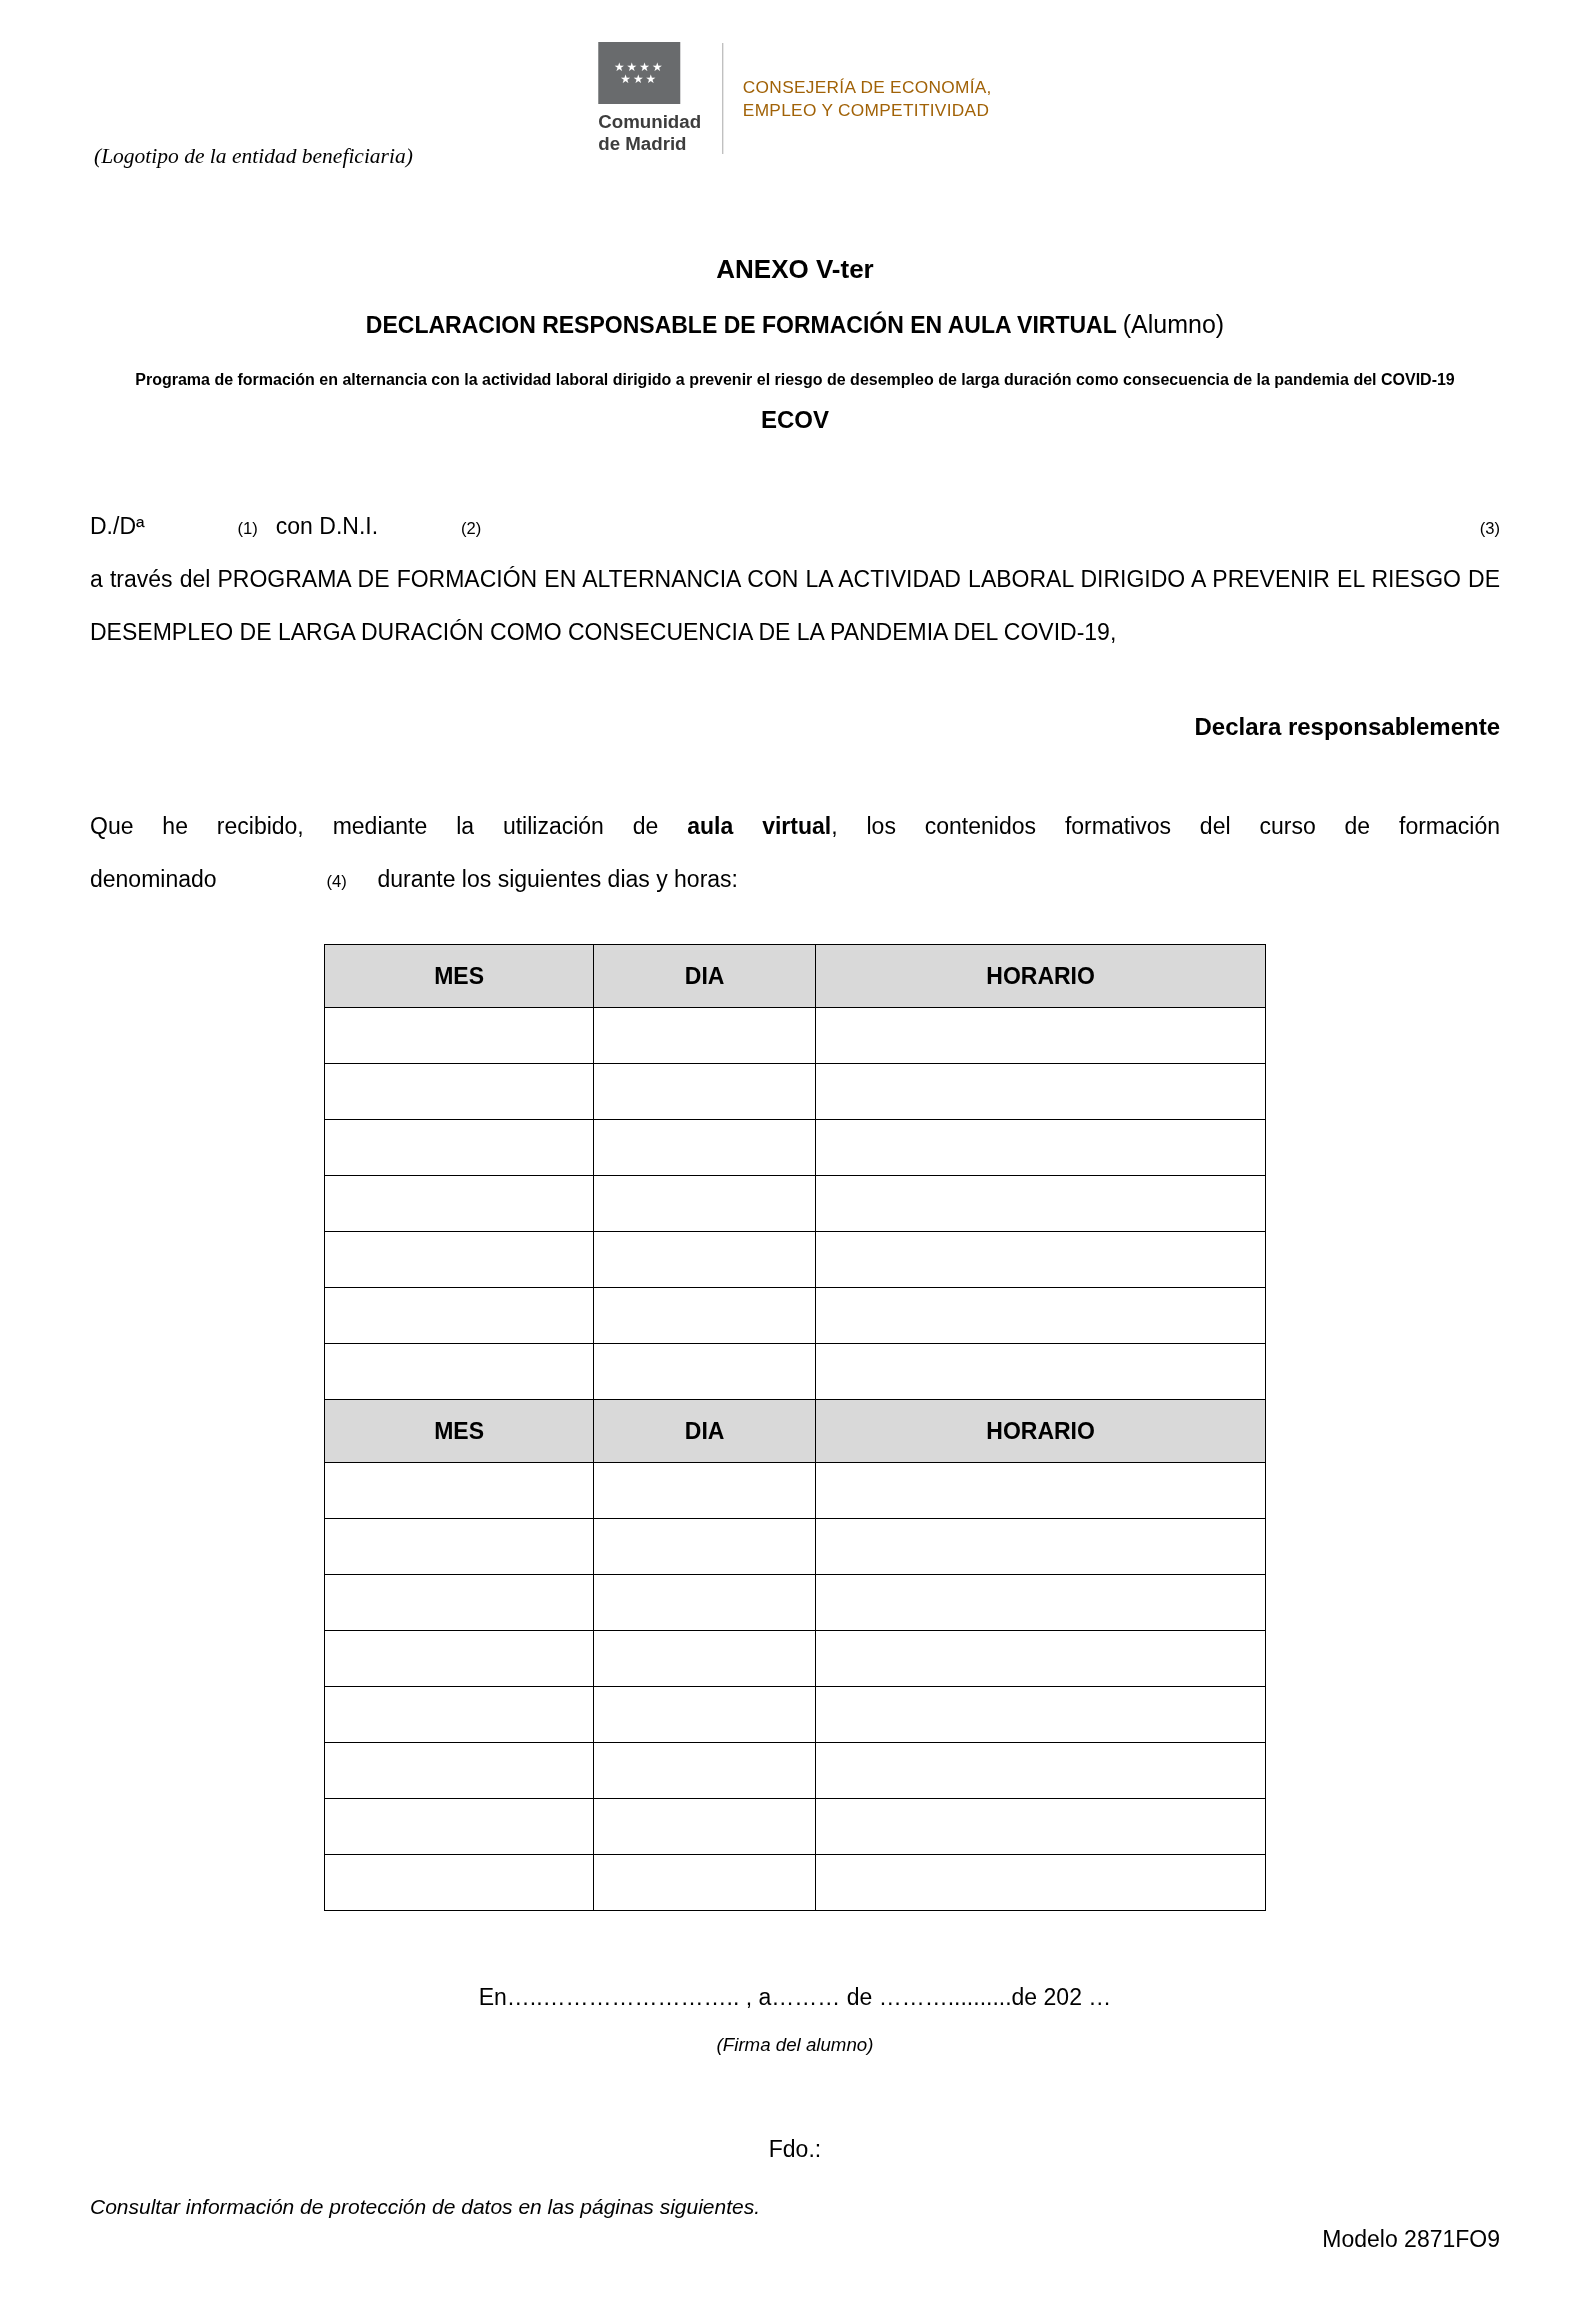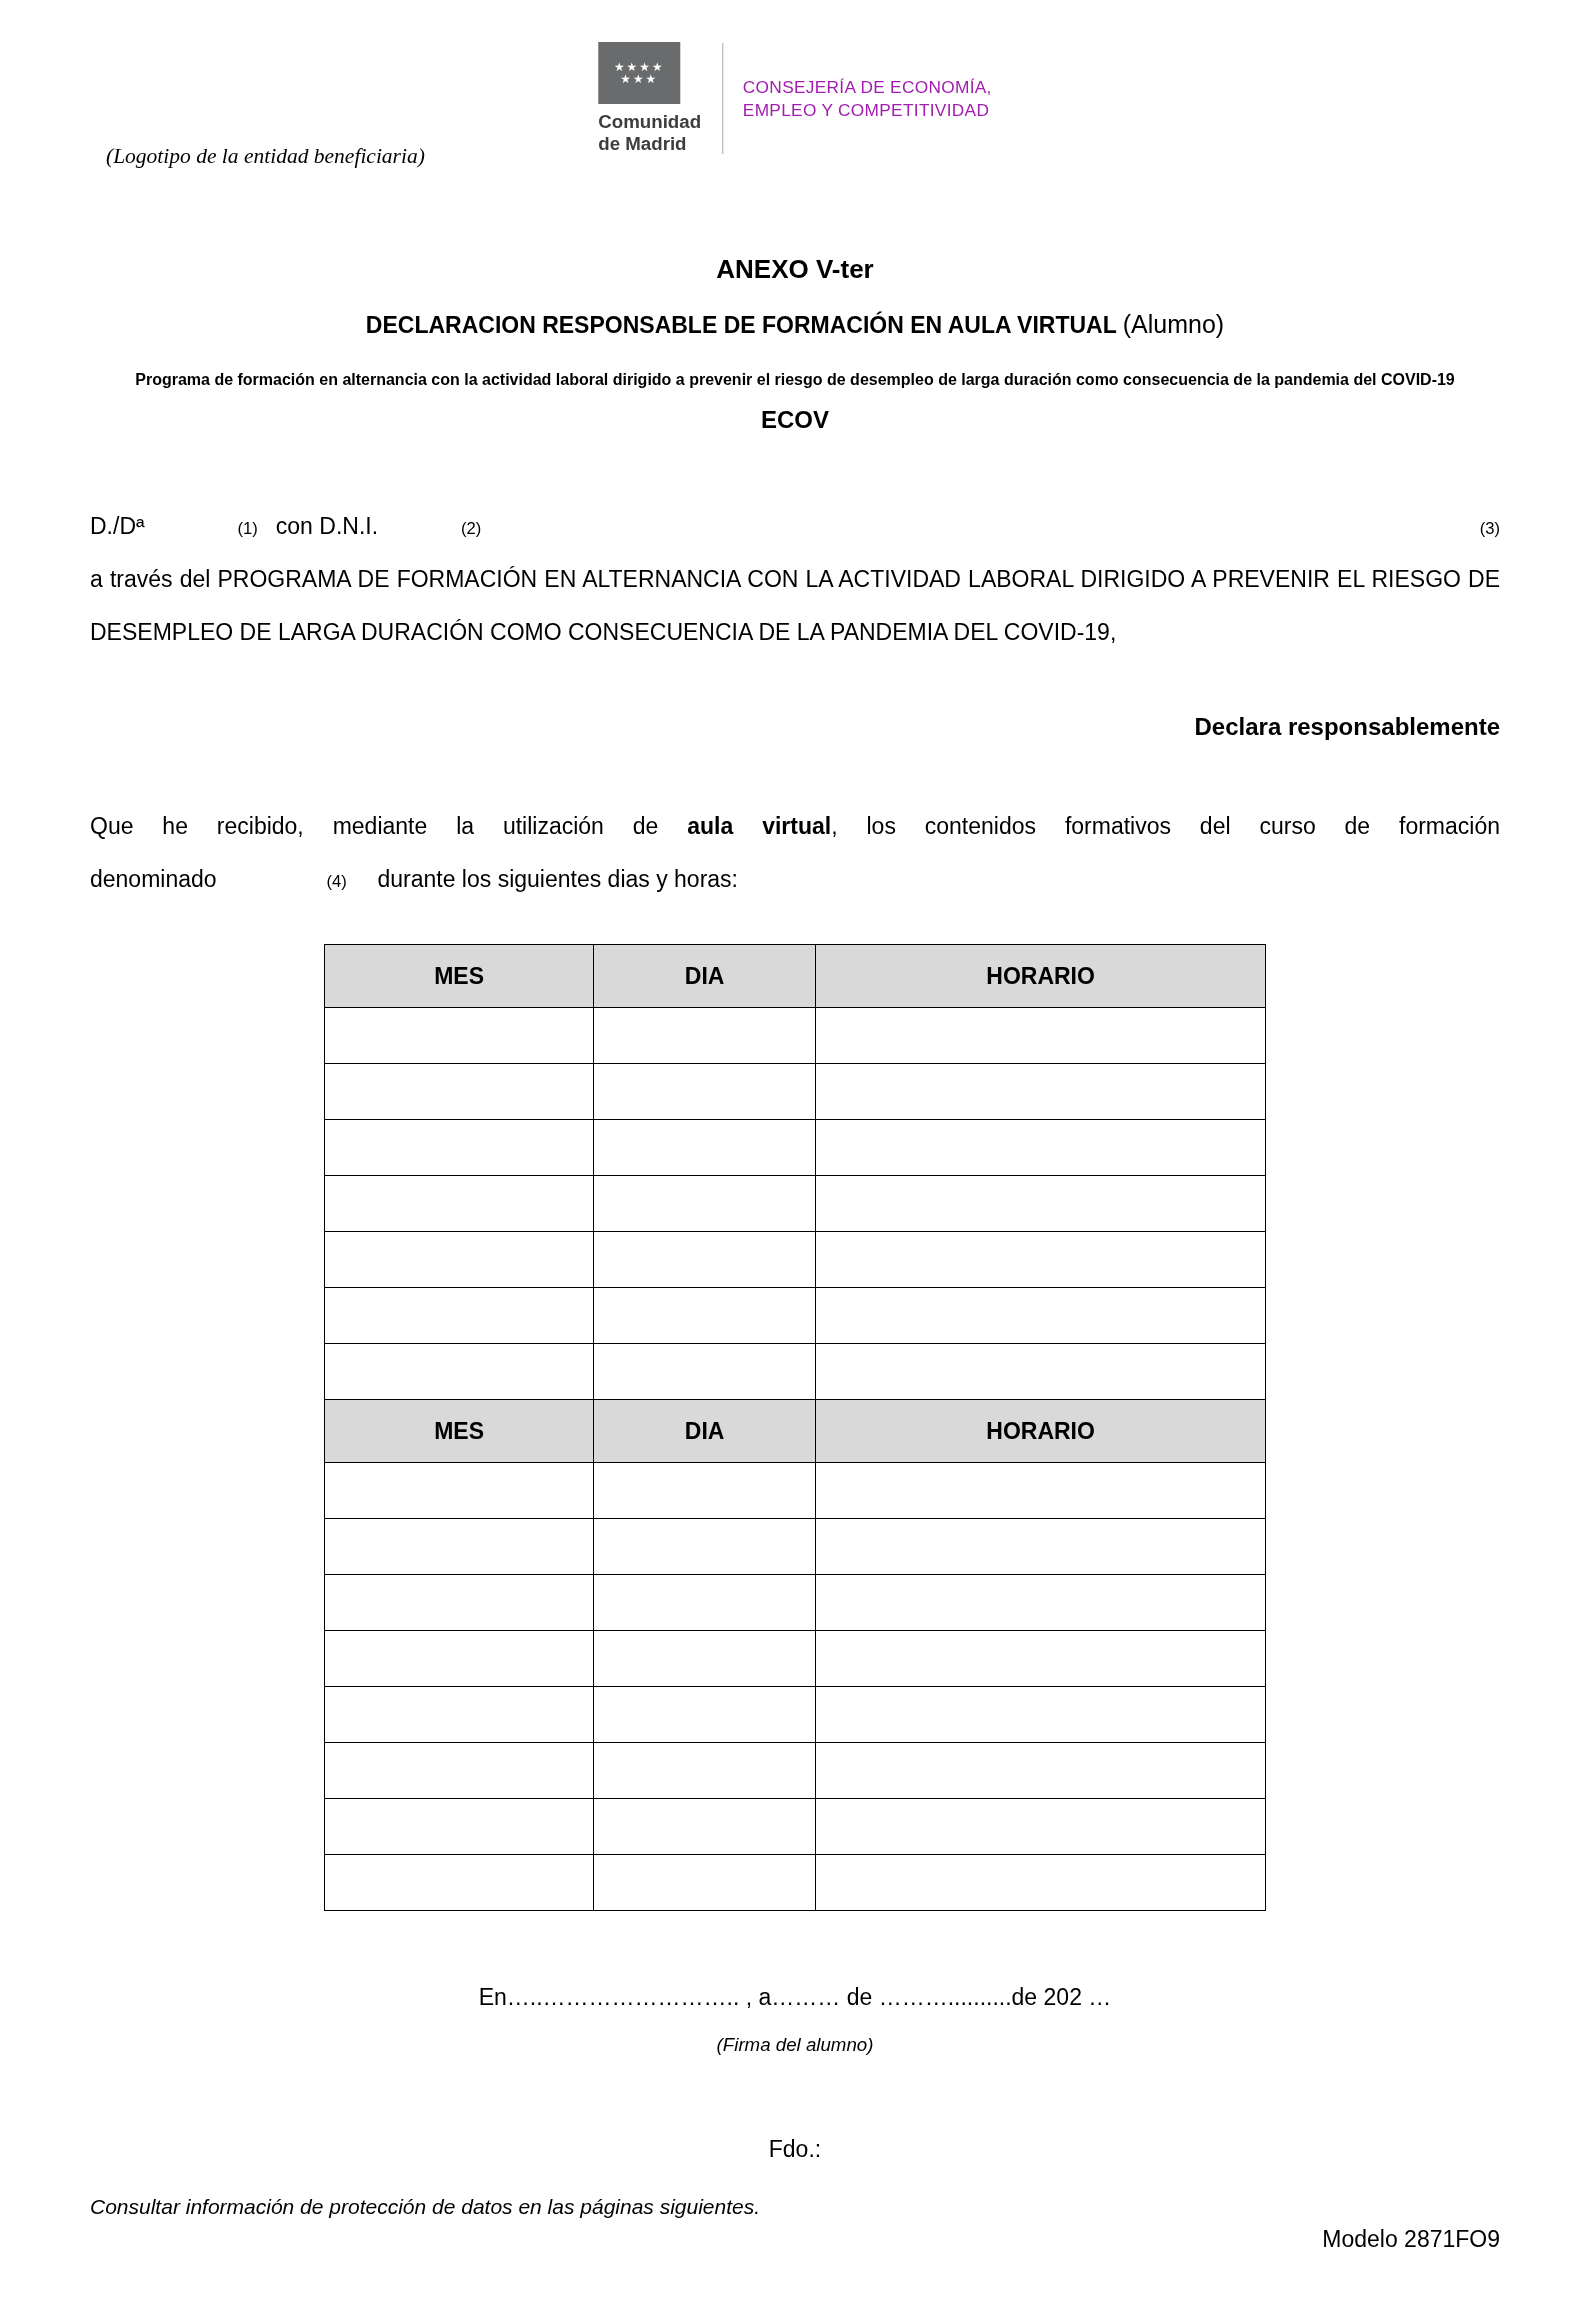--- a/index.html
+++ b/index.html
@@ -5,35 +5,35 @@
   html,body { margin:0; padding:0; background:#ffffff; }
   .page {
     width:1590px; height:2307px; position:relative; box-sizing:border-box;
     padding:42px 90px 0 90px; overflow:hidden; background:#ffffff;
     font-family:"Liberation Sans", sans-serif; color:#000000;
   }
 
   
   .header { position:relative; height:170px; }
   .logo-note {
-    position:absolute; left:16px; top:102px;
+    position:absolute; left:4px; top:102px;
     font-family:"Liberation Serif", serif; font-style:italic; font-size:21.5px;
   }
   .logo { position:absolute; left:50%; transform:translateX(-50%); top:0;
           display:flex; align-items:center; }
   .flag-col { display:flex; flex-direction:column; align-items:flex-start; }
   .flag {
     width:82px; height:62px; background:#696b6d; color:#ffffff;
     display:flex; flex-direction:column; justify-content:center; align-items:center;
     line-height:1.05;
   }
   .stars-row { font-size:11.8px; letter-spacing:2.1px; white-space:nowrap; }
   .org-name { font-weight:bold; font-size:18.7px; color:#3d3d3d; line-height:1.2; margin-top:7px; }
   .logo-divider { width:1.4px; background:#a9a9a9; height:111px; margin:0 19.4px 0 21px; }
-  .dept { color:#a21caf; font-size:17.3px; line-height:1.35; letter-spacing:0.3px; }
+  .dept { color:#a16207; font-size:17.3px; line-height:1.35; letter-spacing:0.3px; }
 
   
   .titles { text-align:center; margin-top:42px; }
   .t1 { font-size:26px; font-weight:bold; margin:0 0 25px 0; }
   .t2 { font-size:23px; font-weight:bold; margin:0 0 23.5px 0; }
   .t2 .alumno { font-weight:normal; font-size:25px; }
   .t3 { font-size:16px; font-weight:bold; line-height:2.1; margin:0 auto; max-width:1378px; }
   .t4 { font-size:24px; font-weight:bold; margin:9.7px 0 0 0; }
 
   

